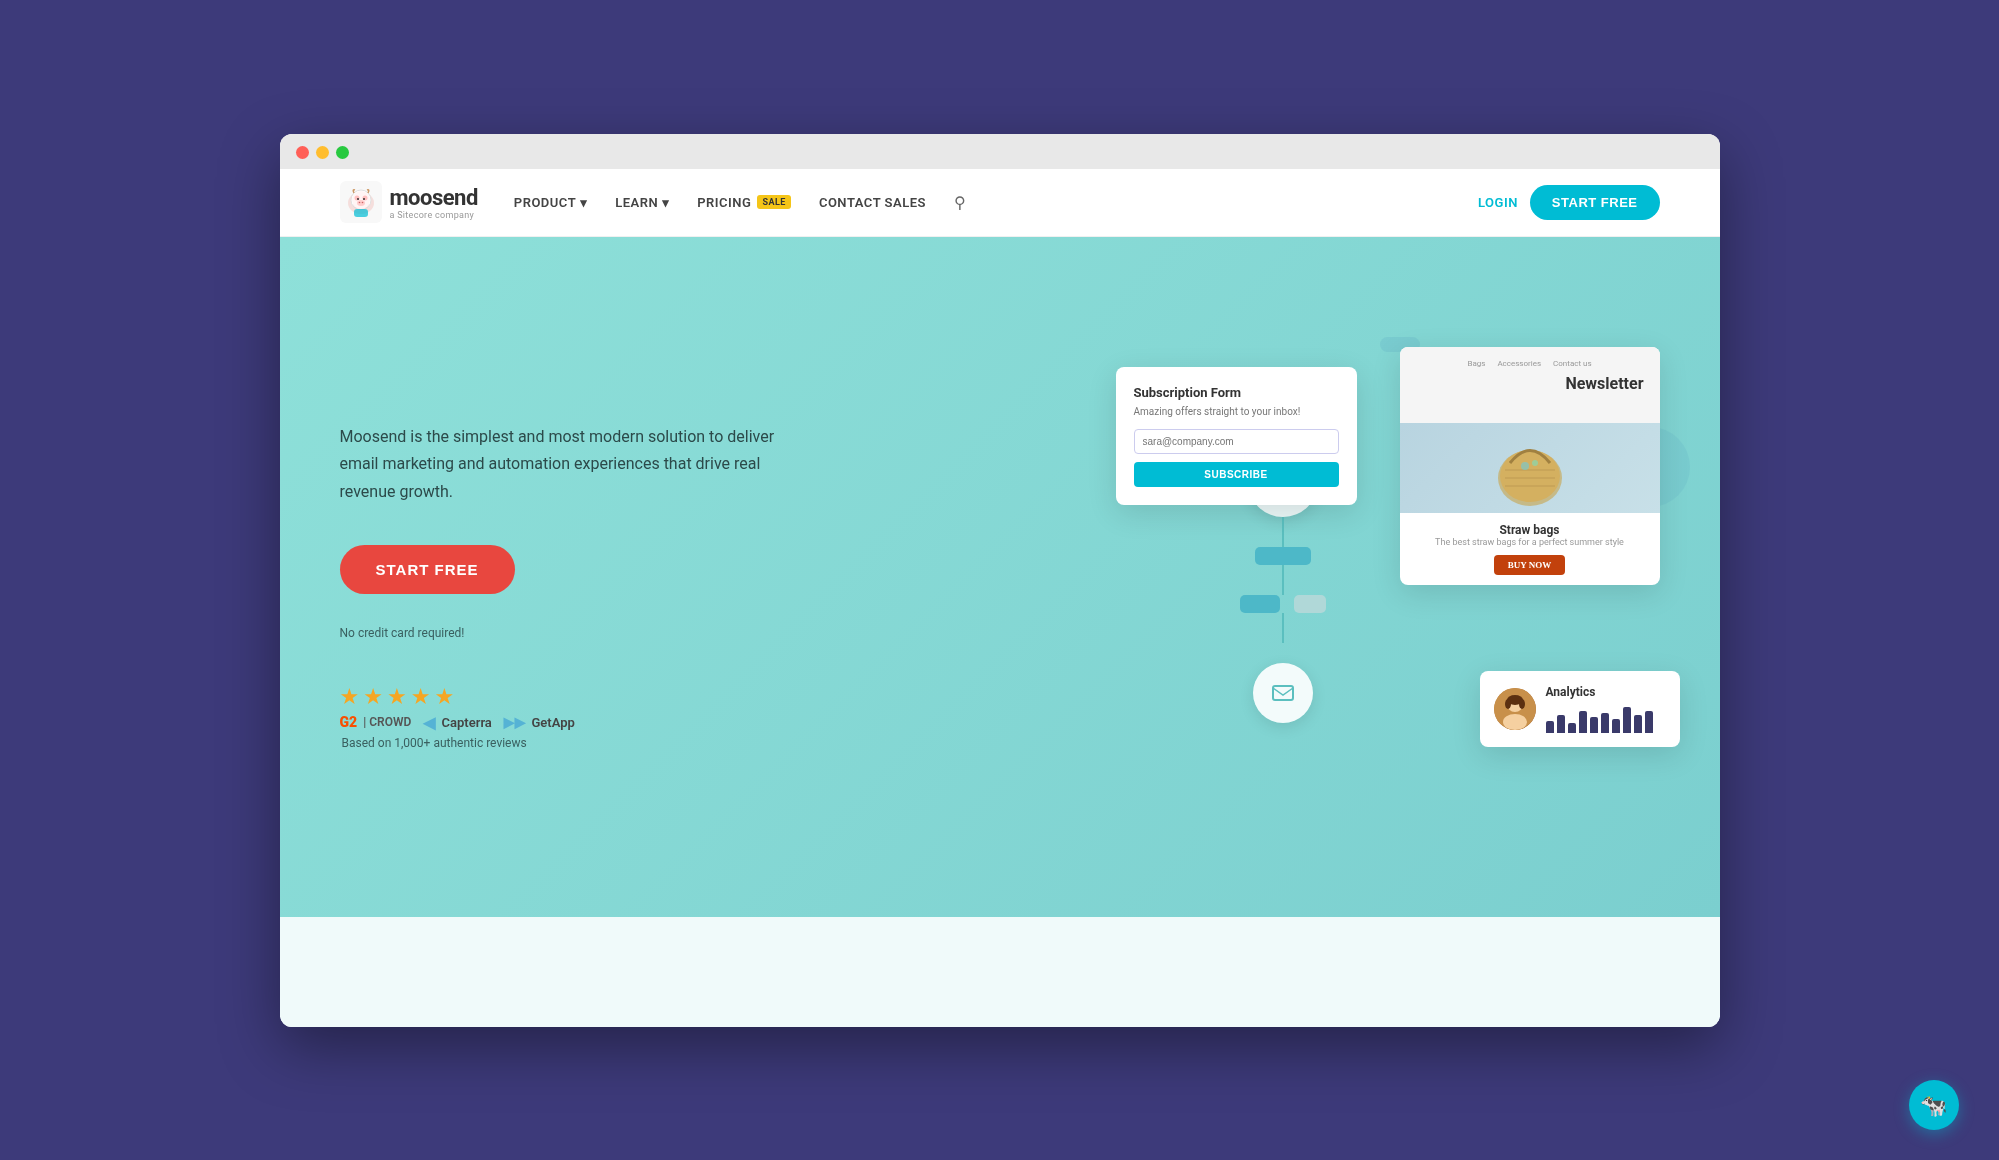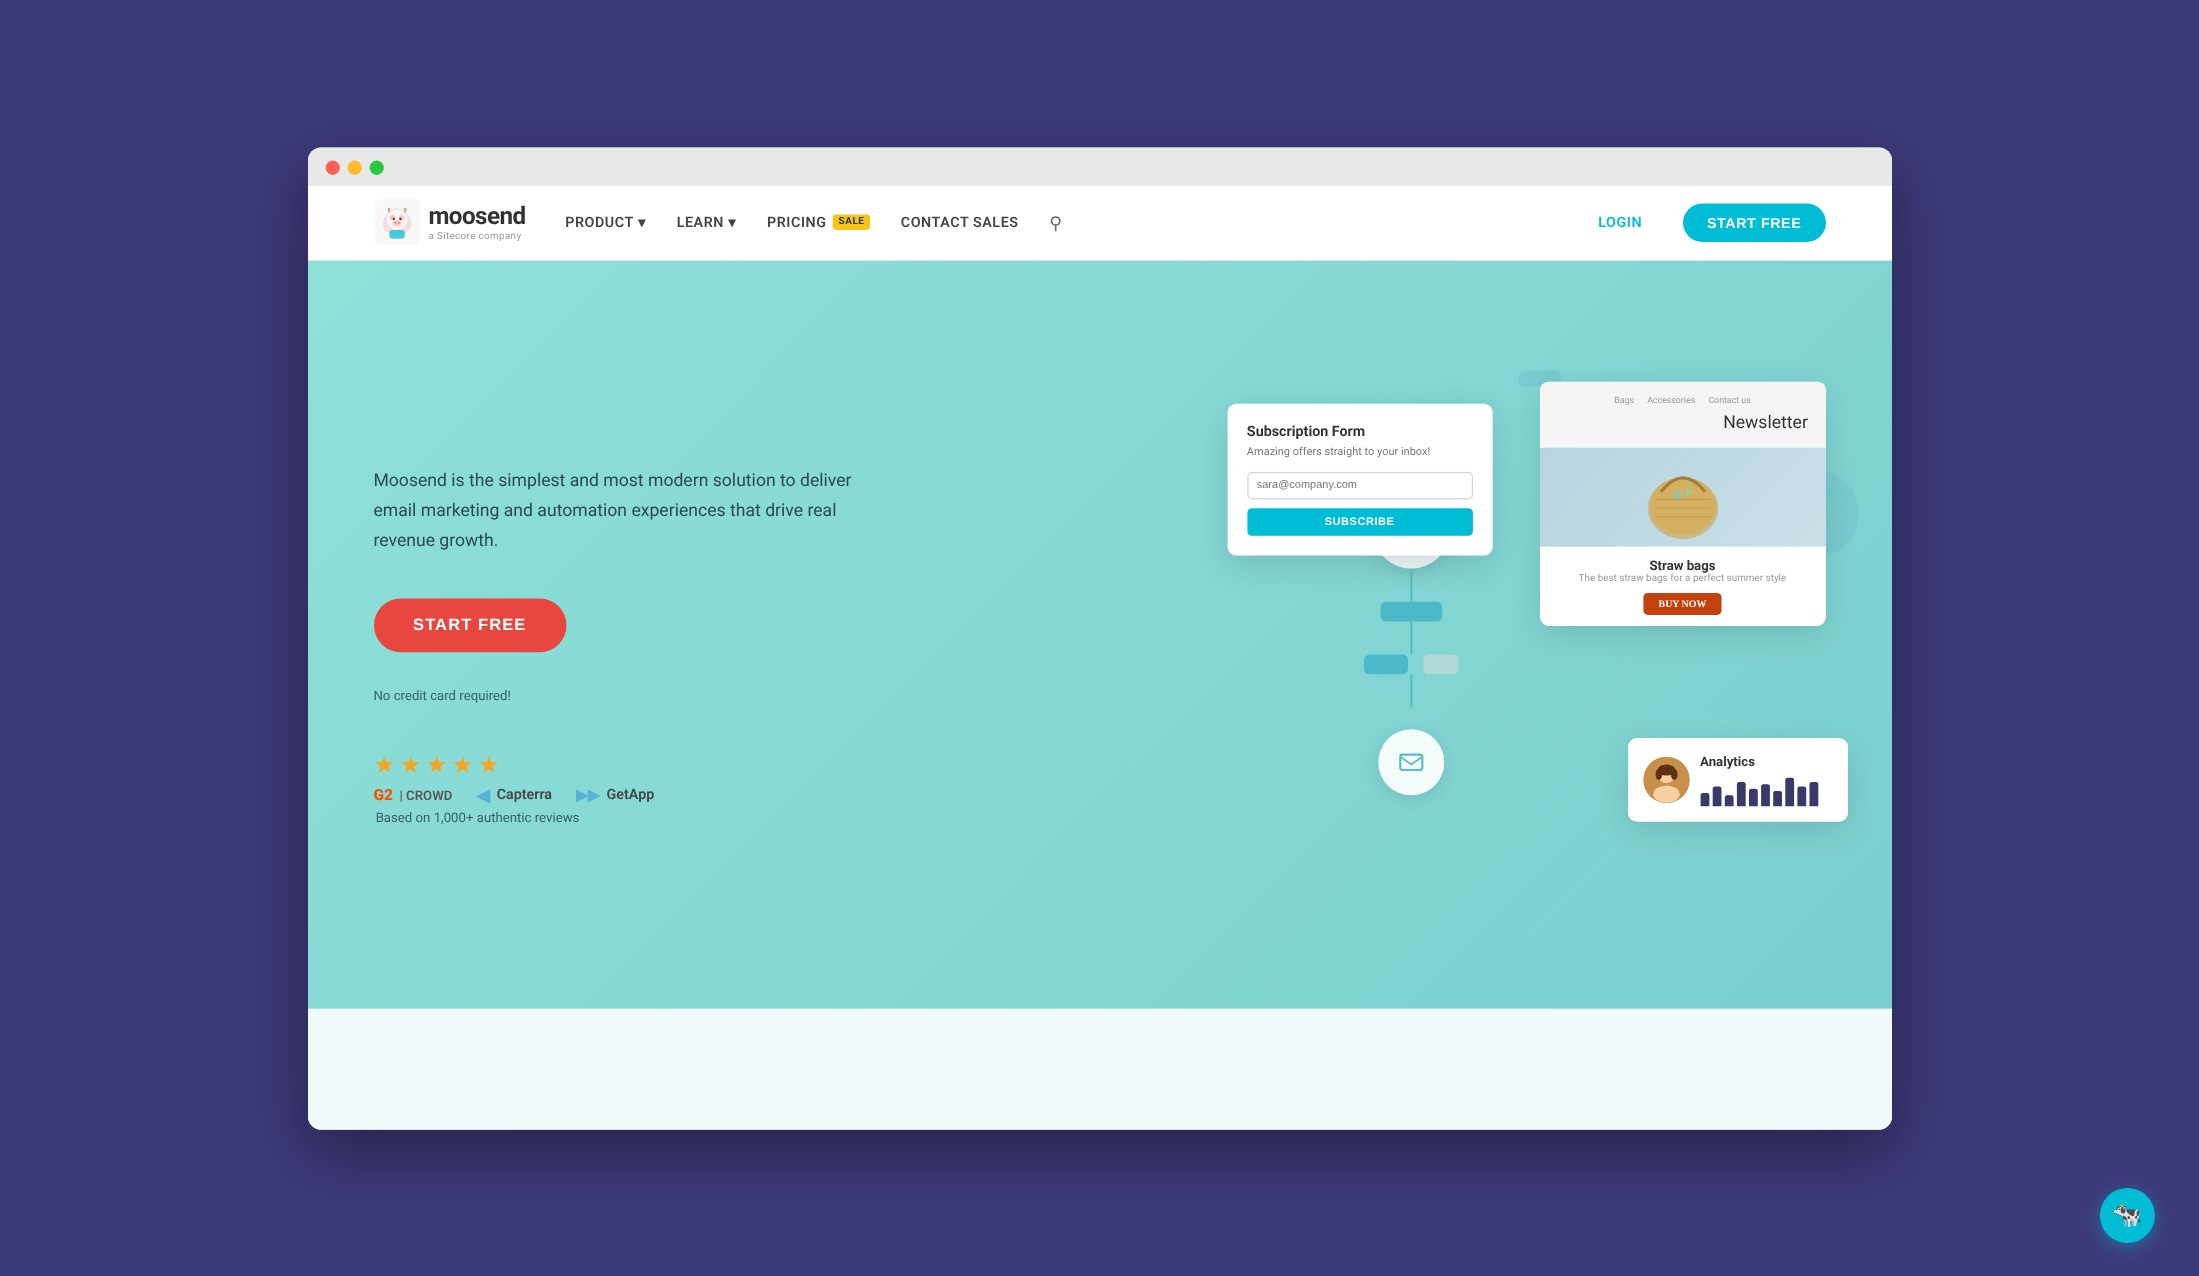--- a/index.html
+++ b/index.html
@@ -98,21 +98,21 @@
       font-size: 9px;
       font-weight: 700;
       padding: 2px 5px;
       border-radius: 3px;
       text-transform: uppercase;
       margin-left: 2px;
     }
     .nav-right {
       display: flex;
       align-items: center;
-      gap: 37px;
+      gap: 12px;
     }
     .search-icon-nav {
       color: #666;
       font-size: 16px;
       cursor: pointer;
     }
     .login-link {
       font-size: 13px;
       font-weight: 600;
       color: #00bcd4;
@@ -202,21 +202,21 @@
       font-size: 22px;
     }
     .review-text {
       font-size: 12px;
       color: #3a6060;
       margin-left: 2px;
     }
     .review-logos {
       display: flex;
       align-items: center;
-      gap: 22px;
+      gap: 12px;
     }
     .review-logo {
       display: flex;
       align-items: center;
       gap: 6px;
       color: #555;
       font-size: 14px;
       font-weight: 600;
     }
 
@@ -299,23 +299,23 @@
       justify-content: center;
       gap: 12px;
       margin-bottom: 6px;
     }
     .newsletter-nav-item {
       font-size: 8px;
       color: #999;
     }
     .newsletter-title {
       font-size: 16px;
-      font-weight: 400;
+      font-weight: 700;
       color: #333;
-      margin-bottom: 6px;
+      margin-bottom: 22px;
     }
     .newsletter-img {
       width: 100%;
       height: 90px;
       background: linear-gradient(135deg, #b8d4e0 0%, #c8e0e8 100%);
       display: flex;
       align-items: center;
       justify-content: center;
       font-size: 36px;
     }

